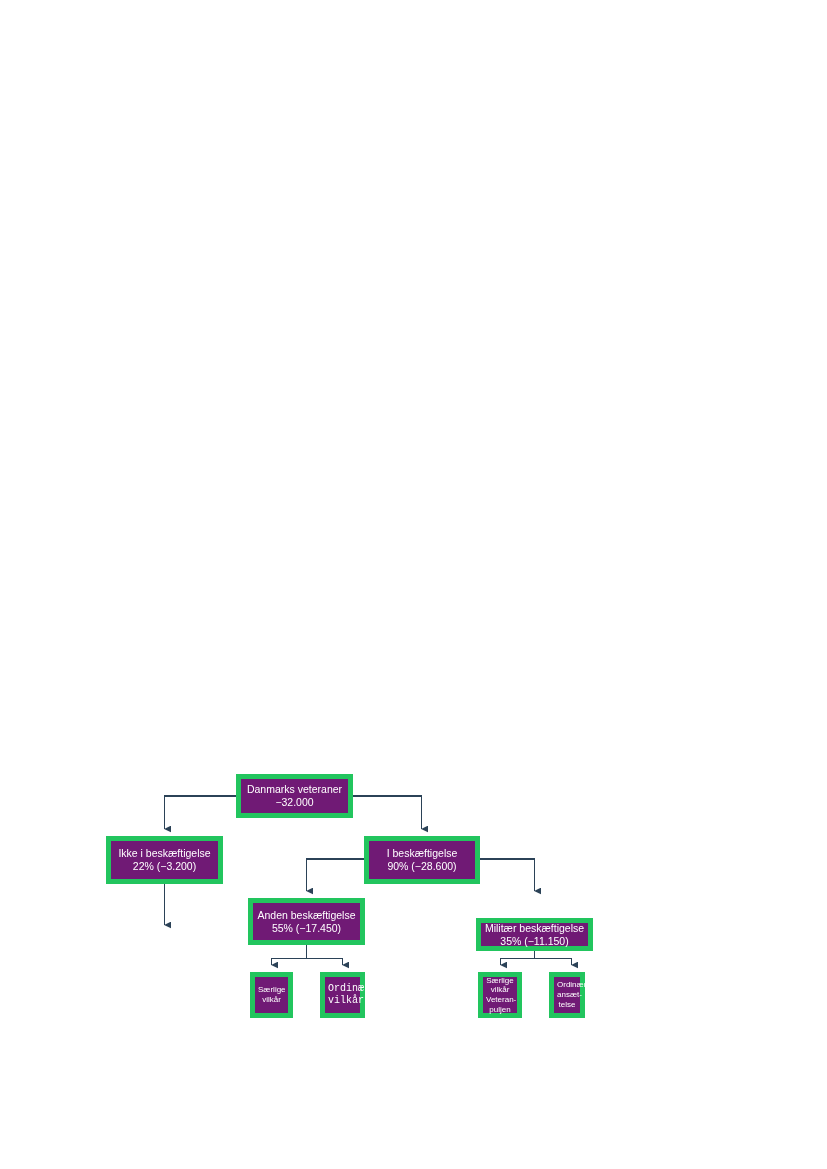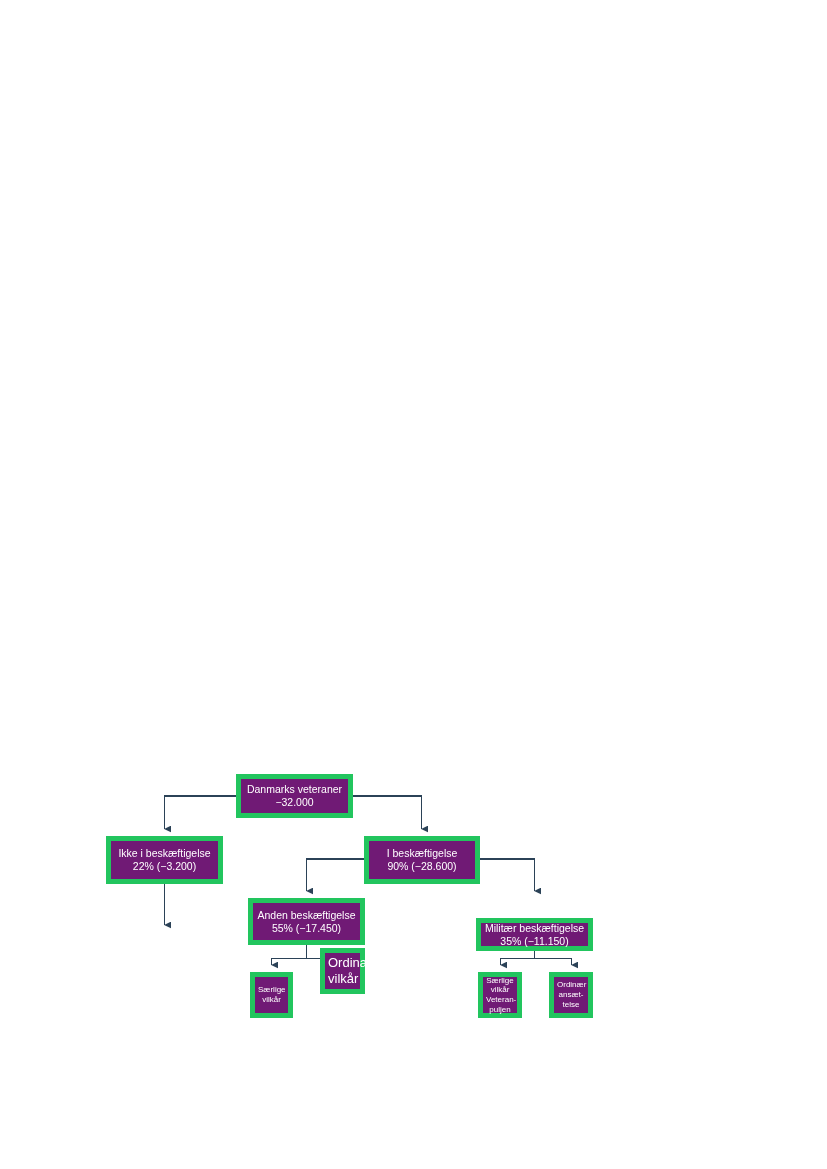--- a/index.html
+++ b/index.html
@@ -89,29 +89,30 @@
   #node-military-employment {
     left: 476px;  top: 898px;  width: 117px; height: 33px;
     font-size: 10.5px;
     margin-top: 20px;
   }
   #node-special-terms {
     left: 250px;  top: 972px;  width: 43px;  height: 46px;
     font-size: 8px;
   }
   #node-ordinary-terms {
-    left: 320px;  top: 948px;  width: 45px;  height: 46px;
-    font-size: 13px;
+    left: 320px;  top: 972px;  width: 45px;  height: 46px;
+    font-size: 10px;
+    font-family: Liberation Mono, monospace;
   }
   #node-special-terms-veteran {
     left: 478px;  top: 972px;  width: 44px;  height: 46px;
     font-size: 8px;
   }
   #node-ordinary-employment {
-    left: 549px;  top: 972px;  width: 44px;  height: 46px;
+    left: 549px;  top: 972px;  width: 36px;  height: 46px;
     font-size: 8px;
   }
 </style>
 </head>
 <body>
 
 <div id="page">
   <div id="diagram">
 
     <svg id="connector-layer" width="827" height="1169" viewBox="0 0 827 1169" xmlns="http://www.w3.org/2000/svg">

